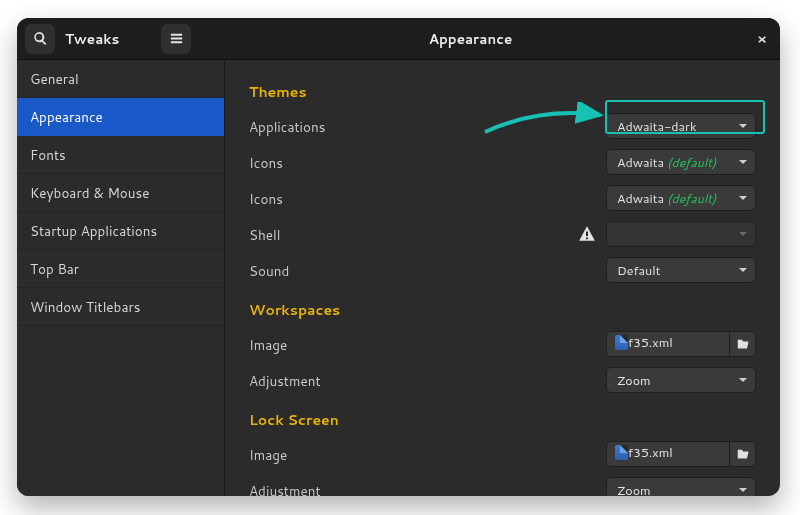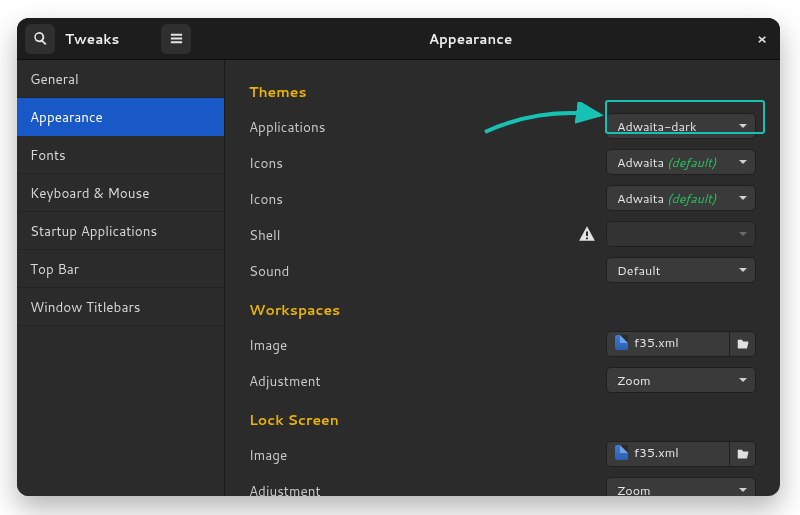--- a/index.html
+++ b/index.html
@@ -145,21 +145,21 @@
     display: flex;
     border-radius: 5px;
     overflow: hidden;
     border: 1px solid #1f1f1f;
   }
   .filebox-main {
     flex: 1;
     background: #3a3a3a;
     display: flex; align-items: center;
     padding: 0 0 4px 8px;
-    gap: 6px;
+    gap: 0;
     cursor: pointer;
   }
   .file-icon {
     width: 13px; height: 15px;
     background: linear-gradient(#3d7bd8,#2b5fb0);
     border-radius: 2px;
     position: relative;
   }
   .file-icon::after {
     content:""; position:absolute; right:0; top:0;

